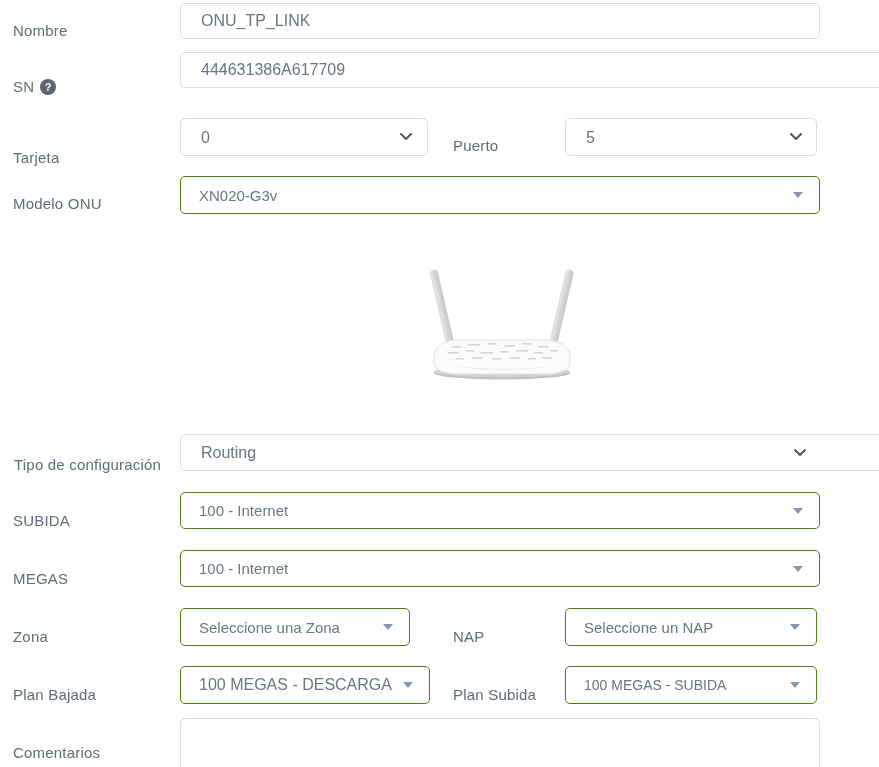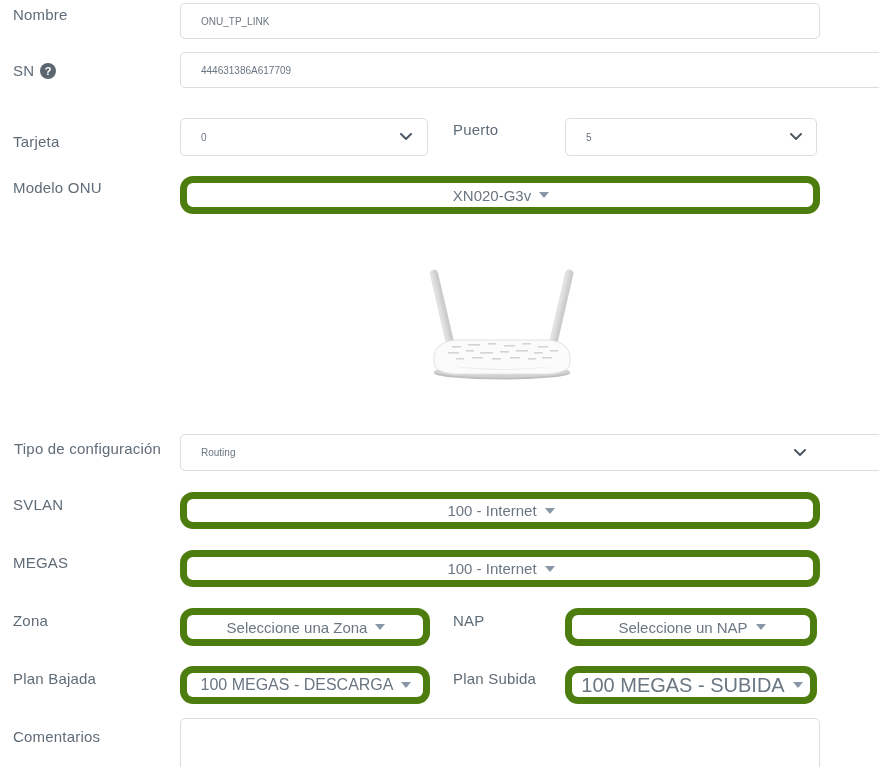--- a/index.html
+++ b/index.html
@@ -12,48 +12,49 @@
   }
   .lbl{
     position:absolute;
     font-size:15px;
     color:#5f6c78;
     letter-spacing:.2px;
     white-space:nowrap;
     display:inline-flex;
     align-items:center;
     gap:6px;
+    margin-top:16px;
   }
   .inp{
     position:absolute;
     box-sizing:border-box;
     border:1px solid #d9dee3;
     border-radius:5px;
     background:#ffffff;
     font-family:"Liberation Sans","DejaVu Sans",sans-serif;
-    font-size:10px;
+    font-size:16px;
     color:#6a7682;
     padding:0 20px;
     outline:none;
   }
   select.inp{
     appearance:none;
     -webkit-appearance:none;
     -moz-appearance:none;
     padding-right:36px;
   }
   .dd{
     position:absolute;
     box-sizing:border-box;
-    border:7px solid #4d7c0f;
-    border-radius:13px;
+    border:1px solid #4d7c0f;
+    border-radius:5px;
     background:#ffffff;
     display:flex;
     align-items:center;
-    justify-content:center;
+    justify-content:space-between;
     padding:0 16px 0 18px;
     font-size:15px;
     color:#6a7682;
     cursor:pointer;
     white-space:nowrap;
     overflow:hidden;
   }
   .tri{
     width:0;height:0;
     border-left:5.5px solid transparent;
@@ -161,52 +162,52 @@
   </svg>
 
   <span class="lbl" style="left:14px;top:440px">Tipo de configuración</span>
   <select class="inp" style="left:180px;top:434px;width:748px;height:37px">
     <option>Routing</option>
   </select>
   <svg class="chev" style="left:794px;top:449px" width="12" height="8" viewBox="0 0 12 8">
     <polyline points="1,1 6,6 11,1" fill="none" stroke="#4f5a66" stroke-width="2" stroke-linecap="round" stroke-linejoin="round"></polyline>
   </svg>
 
-  <span class="lbl" style="left:13px;top:496px">SVLAN</span>
+  <span class="lbl" style="left:13px;top:496px">SUBIDA</span>
   <div class="dd" style="left:180px;top:492px;width:640px;height:37px">
     <span>100 - Internet</span>
     <span class="tri"></span>
   </div>
 
   <span class="lbl" style="left:13px;top:554px">MEGAS</span>
   <div class="dd" style="left:180px;top:550px;width:640px;height:37px">
     <span>100 - Internet</span>
     <span class="tri"></span>
   </div>
 
   <span class="lbl" style="left:13px;top:612px">Zona</span>
-  <div class="dd" style="left:180px;top:608px;width:250px;height:38px">
+  <div class="dd" style="left:180px;top:608px;width:230px;height:38px">
     <span>Seleccione una Zona</span>
     <span class="tri"></span>
   </div>
 
   <span class="lbl" style="left:453px;top:612px">NAP</span>
   <div class="dd" style="left:565px;top:608px;width:252px;height:38px">
     <span>Seleccione un NAP</span>
     <span class="tri"></span>
   </div>
 
   <span class="lbl" style="left:13px;top:670px">Plan Bajada</span>
   <div class="dd" style="left:180px;top:666px;width:250px;height:38px;font-size:16px">
     <span>100 MEGAS - DESCARGA</span>
     <span class="tri"></span>
   </div>
 
   <span class="lbl" style="left:453px;top:670px">Plan Subida</span>
-  <div class="dd" style="left:565px;top:666px;width:252px;height:38px;font-size:20px">
+  <div class="dd" style="left:565px;top:666px;width:252px;height:38px;font-size:14px">
     <span>100 MEGAS - SUBIDA</span>
     <span class="tri"></span>
   </div>
 
   <span class="lbl" style="left:13px;top:728px">Comentarios</span>
   <textarea class="inp" style="left: 180px; top: 718px; width: 640px; height: 95px;" value=""></textarea>
 
 </div>
 
 </body></html>

